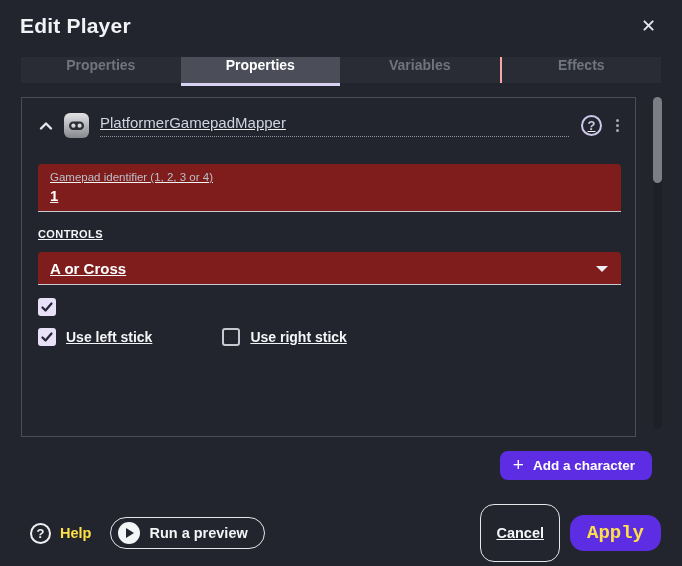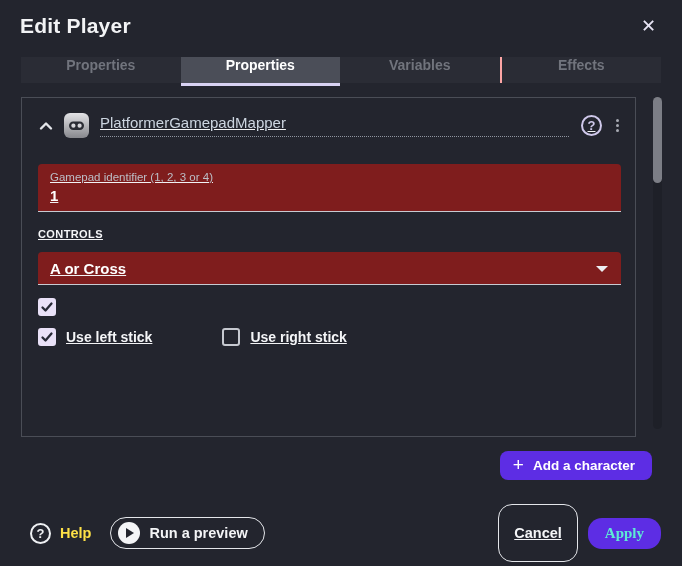--- a/index.html
+++ b/index.html
@@ -87,22 +87,22 @@
   .btn-outline { display:flex; align-items:center; gap:9px; background:none; border:1px solid #e4e6ea;
                  border-radius:17px; color:#f4f5f7; font-family:inherit; font-size:14.5px; font-weight:bold;
                  padding:5px 17px; cursor:pointer; }
   .run-preview { margin-left:19px; padding:4px 16px 4px 7px; }
   .play-circle { width:22px; height:22px; border-radius:50%; background:#f4f5f7;
                  display:flex; align-items:center; justify-content:center; }
   .play-tri { width:0; height:0; border-top:5px solid transparent; border-bottom:5px solid transparent;
               border-left:8px solid #23252e; margin-left:2px; }
   .footer-spacer { flex:1; }
   .btn-cancel { border-radius:14px; padding:20px 15px;text-decoration:underline; }
-  .btn-apply { background:#5d2de4; border:none; border-radius:14px; color:#5eead4; font-family:Liberation Serif, serif;
-               font-size:15px; font-weight:bold; padding:7px 17px; margin-left:10px; cursor:pointer; }
+  .btn-apply { background:#5d2de4; border:none; border-radius:14px; color:#fde047; font-family:Liberation Mono, monospace;
+               font-size:19px; font-weight:bold; padding:7px 17px; margin-left:10px; cursor:pointer; }
 </style>
 </head>
 <body>
 
 <div class="dialog">
 
   <div class="dlg-header">
     <div class="dlg-title">Edit Player</div>
     <button class="close-btn">✕</button>
   </div>

